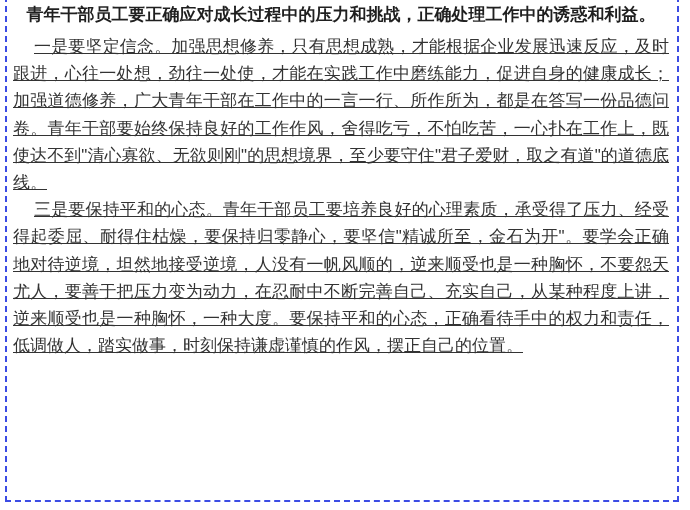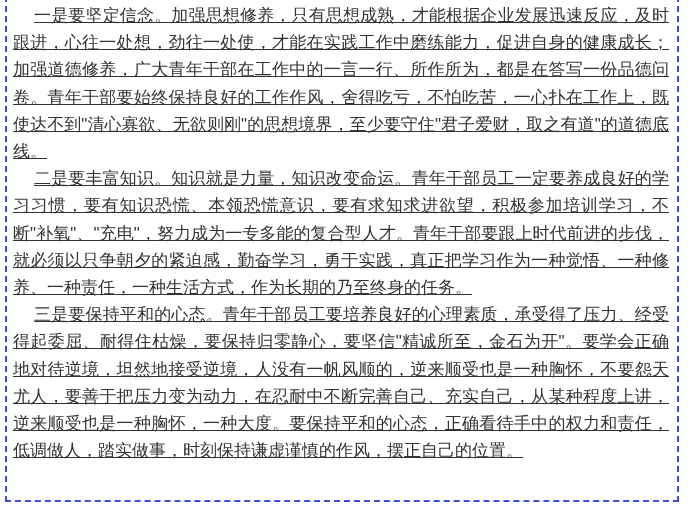--- a/index.html
+++ b/index.html
@@ -53,16 +53,16 @@
     word-break: break-all;
     text-decoration: underline;
   }
 </style>
 </head>
 <body>
 
 <div class="page-frame"></div>
 
 <div class="content">
+  <h1 class="doc-title">青年干部员工要正确应对成长过程中的压力和挑战，正确处理工作中的诱惑和利益。</h1>
   <p class="doc-paragraph">一是要坚定信念。加强思想修养，只有思想成熟，才能根据企业发展迅速反应，及时跟进，心往一处想，劲往一处使，才能在实践工作中磨练能力，促进自身的健康成长；加强道德修养，广大青年干部在工作中的一言一行、所作所为，都是在答写一份品德问卷。青年干部要始终保持良好的工作作风，舍得吃亏，不怕吃苦，一心扑在工作上，既使达不到"清心寡欲、无欲则刚"的思想境界，至少要守住"君子爱财，取之有道"的道德底线。</p>
-  <p class="doc-paragraph">二是要丰富知识。知识就是力量，知识改变命运。青年干部员工一定要养成良好的学习习惯，要有知识恐慌、本领恐慌意识，要有求知求进欲望，积极参加培训学习，不断"补氧"、"充电"，努力成为一专多能的复合型人才。青年干部要跟上时代前进的步伐，就必须以只争朝夕的紧迫感，勤奋学习，勇于实践，真正把学习作为一种觉悟、一种修养、一种责任，一种生活方式，作为长期的乃至终身的任务。</p>
   <p class="doc-paragraph">三是要保持平和的心态。青年干部员工要培养良好的心理素质，承受得了压力、经受得起委屈、耐得住枯燥，要保持归零静心，要坚信"精诚所至，金石为开"。要学会正确地对待逆境，坦然地接受逆境，人没有一帆风顺的，逆来顺受也是一种胸怀，不要怨天尤人，要善于把压力变为动力，在忍耐中不断完善自己、充实自己，从某种程度上讲，逆来顺受也是一种胸怀，一种大度。要保持平和的心态，正确看待手中的权力和责任，低调做人，踏实做事，时刻保持谦虚谨慎的作风，摆正自己的位置。</p>
 </div>
 
 </body></html>

